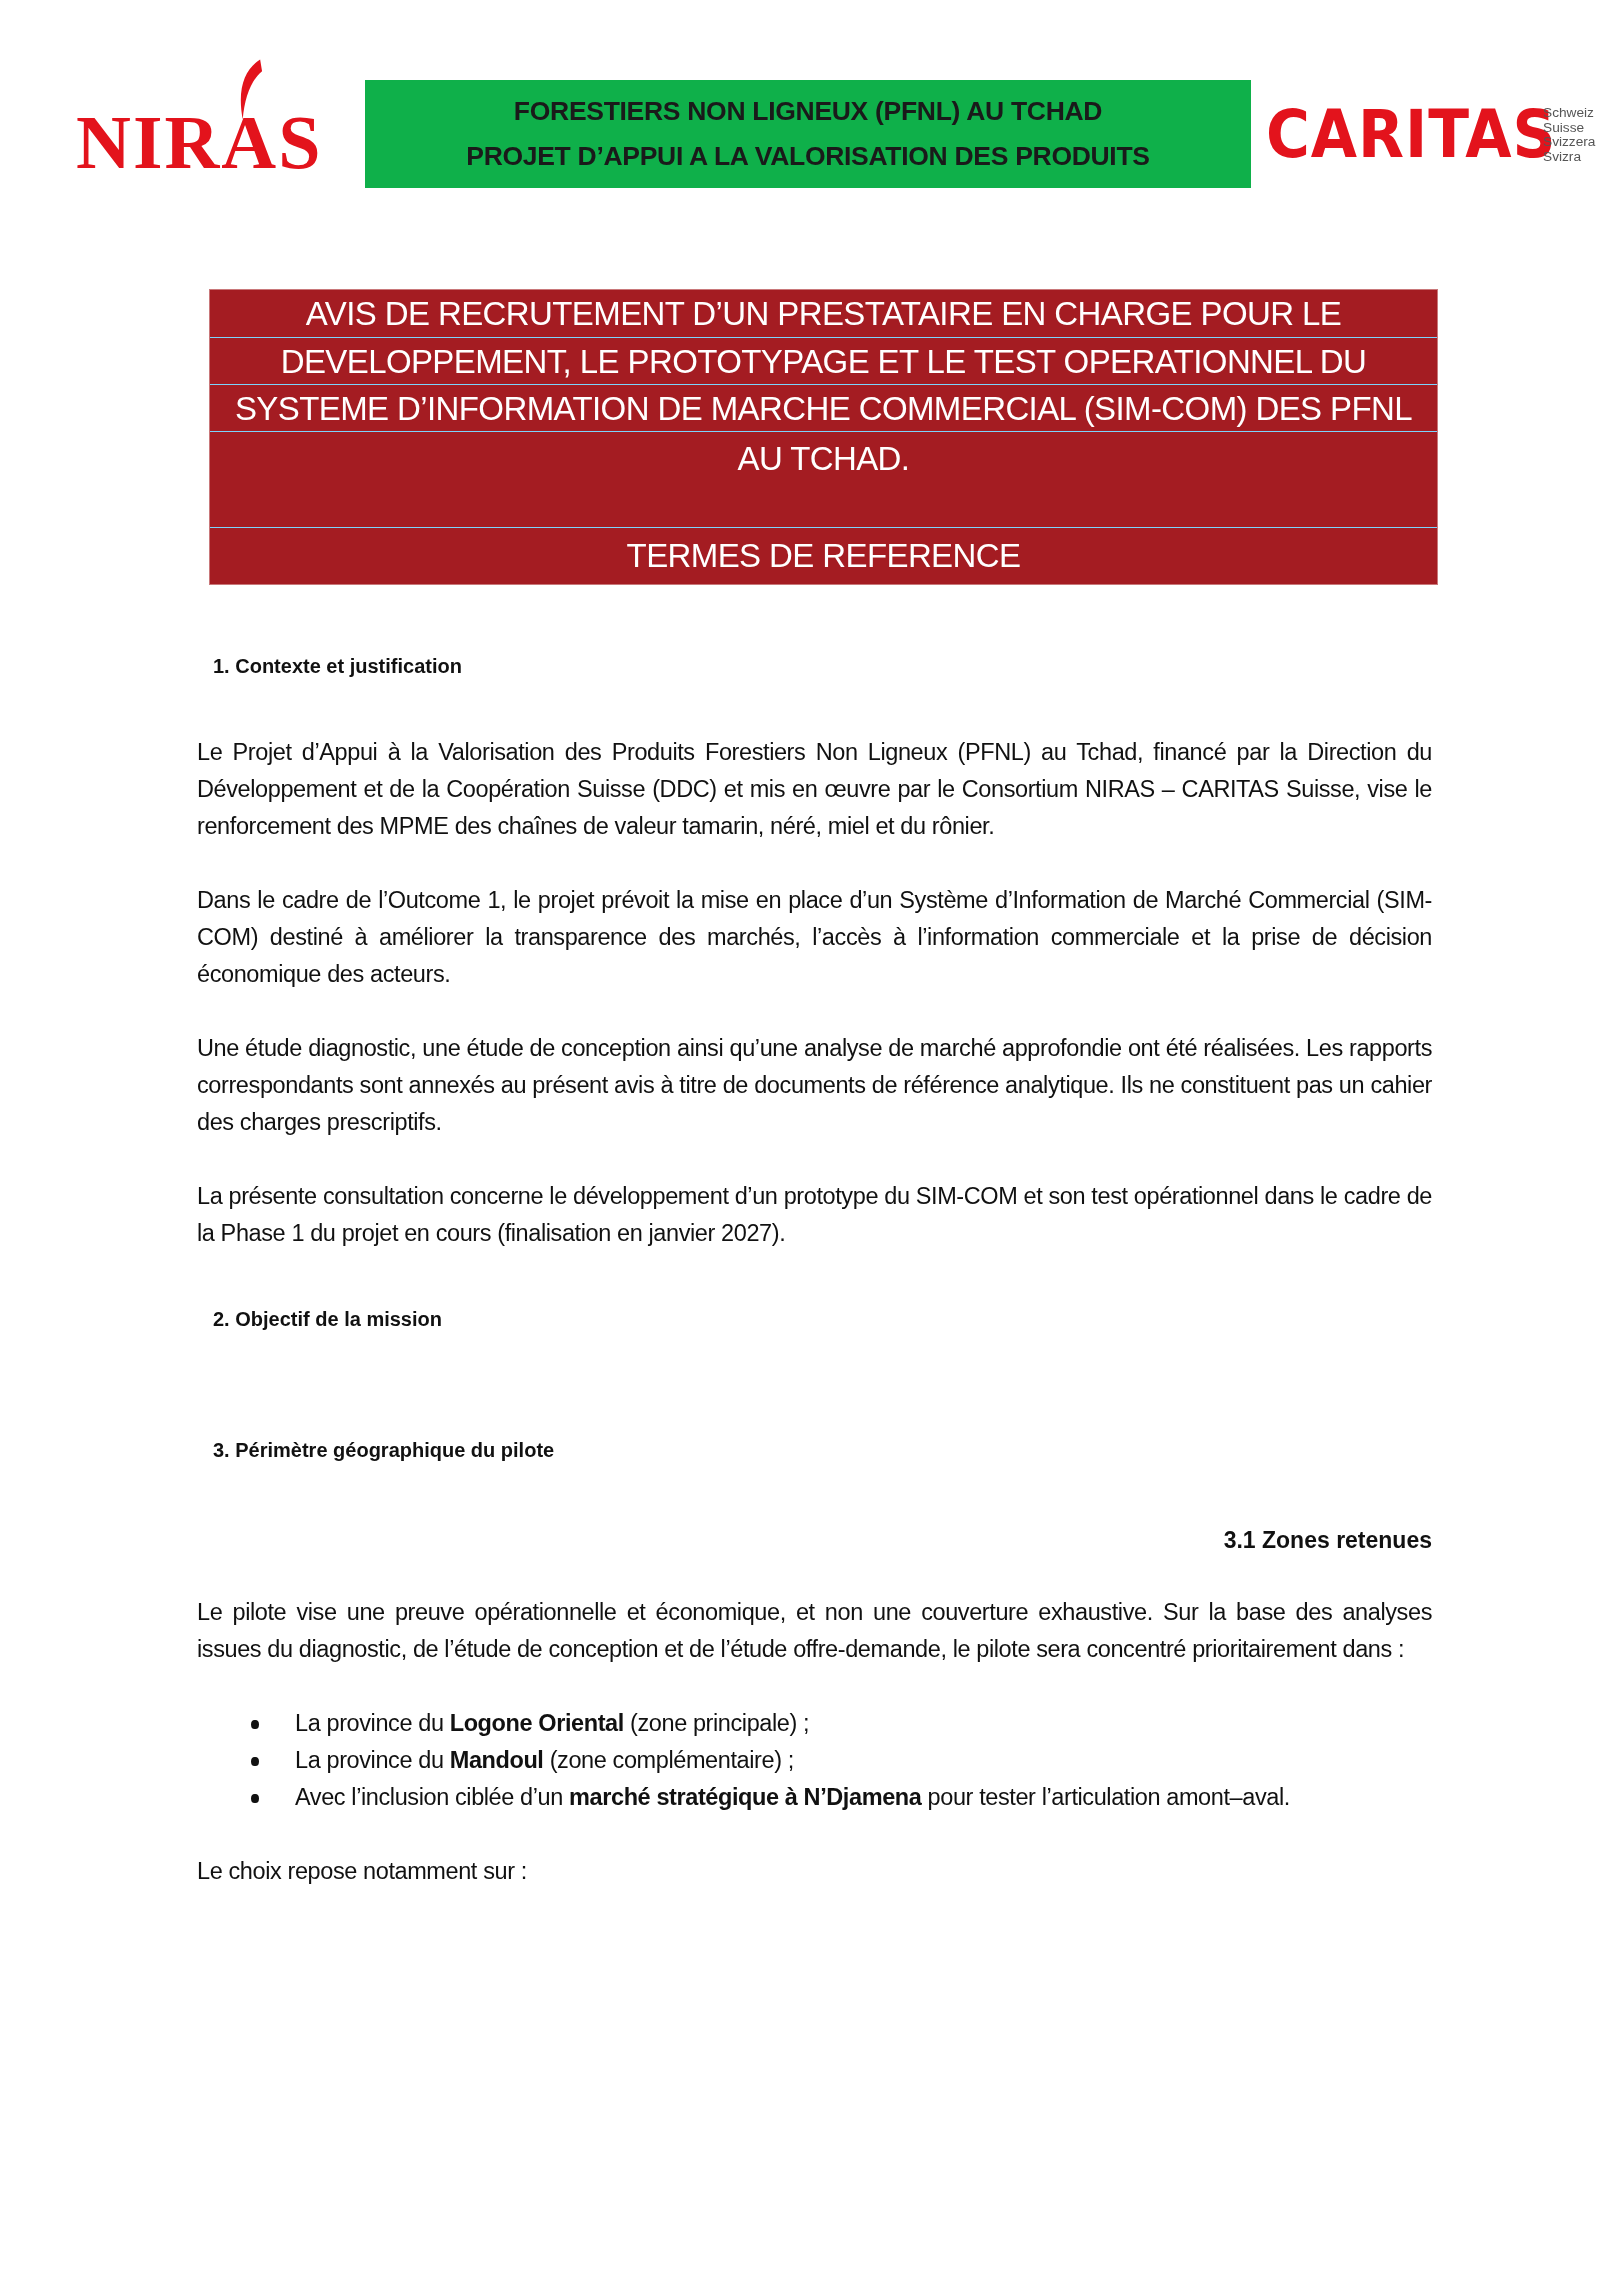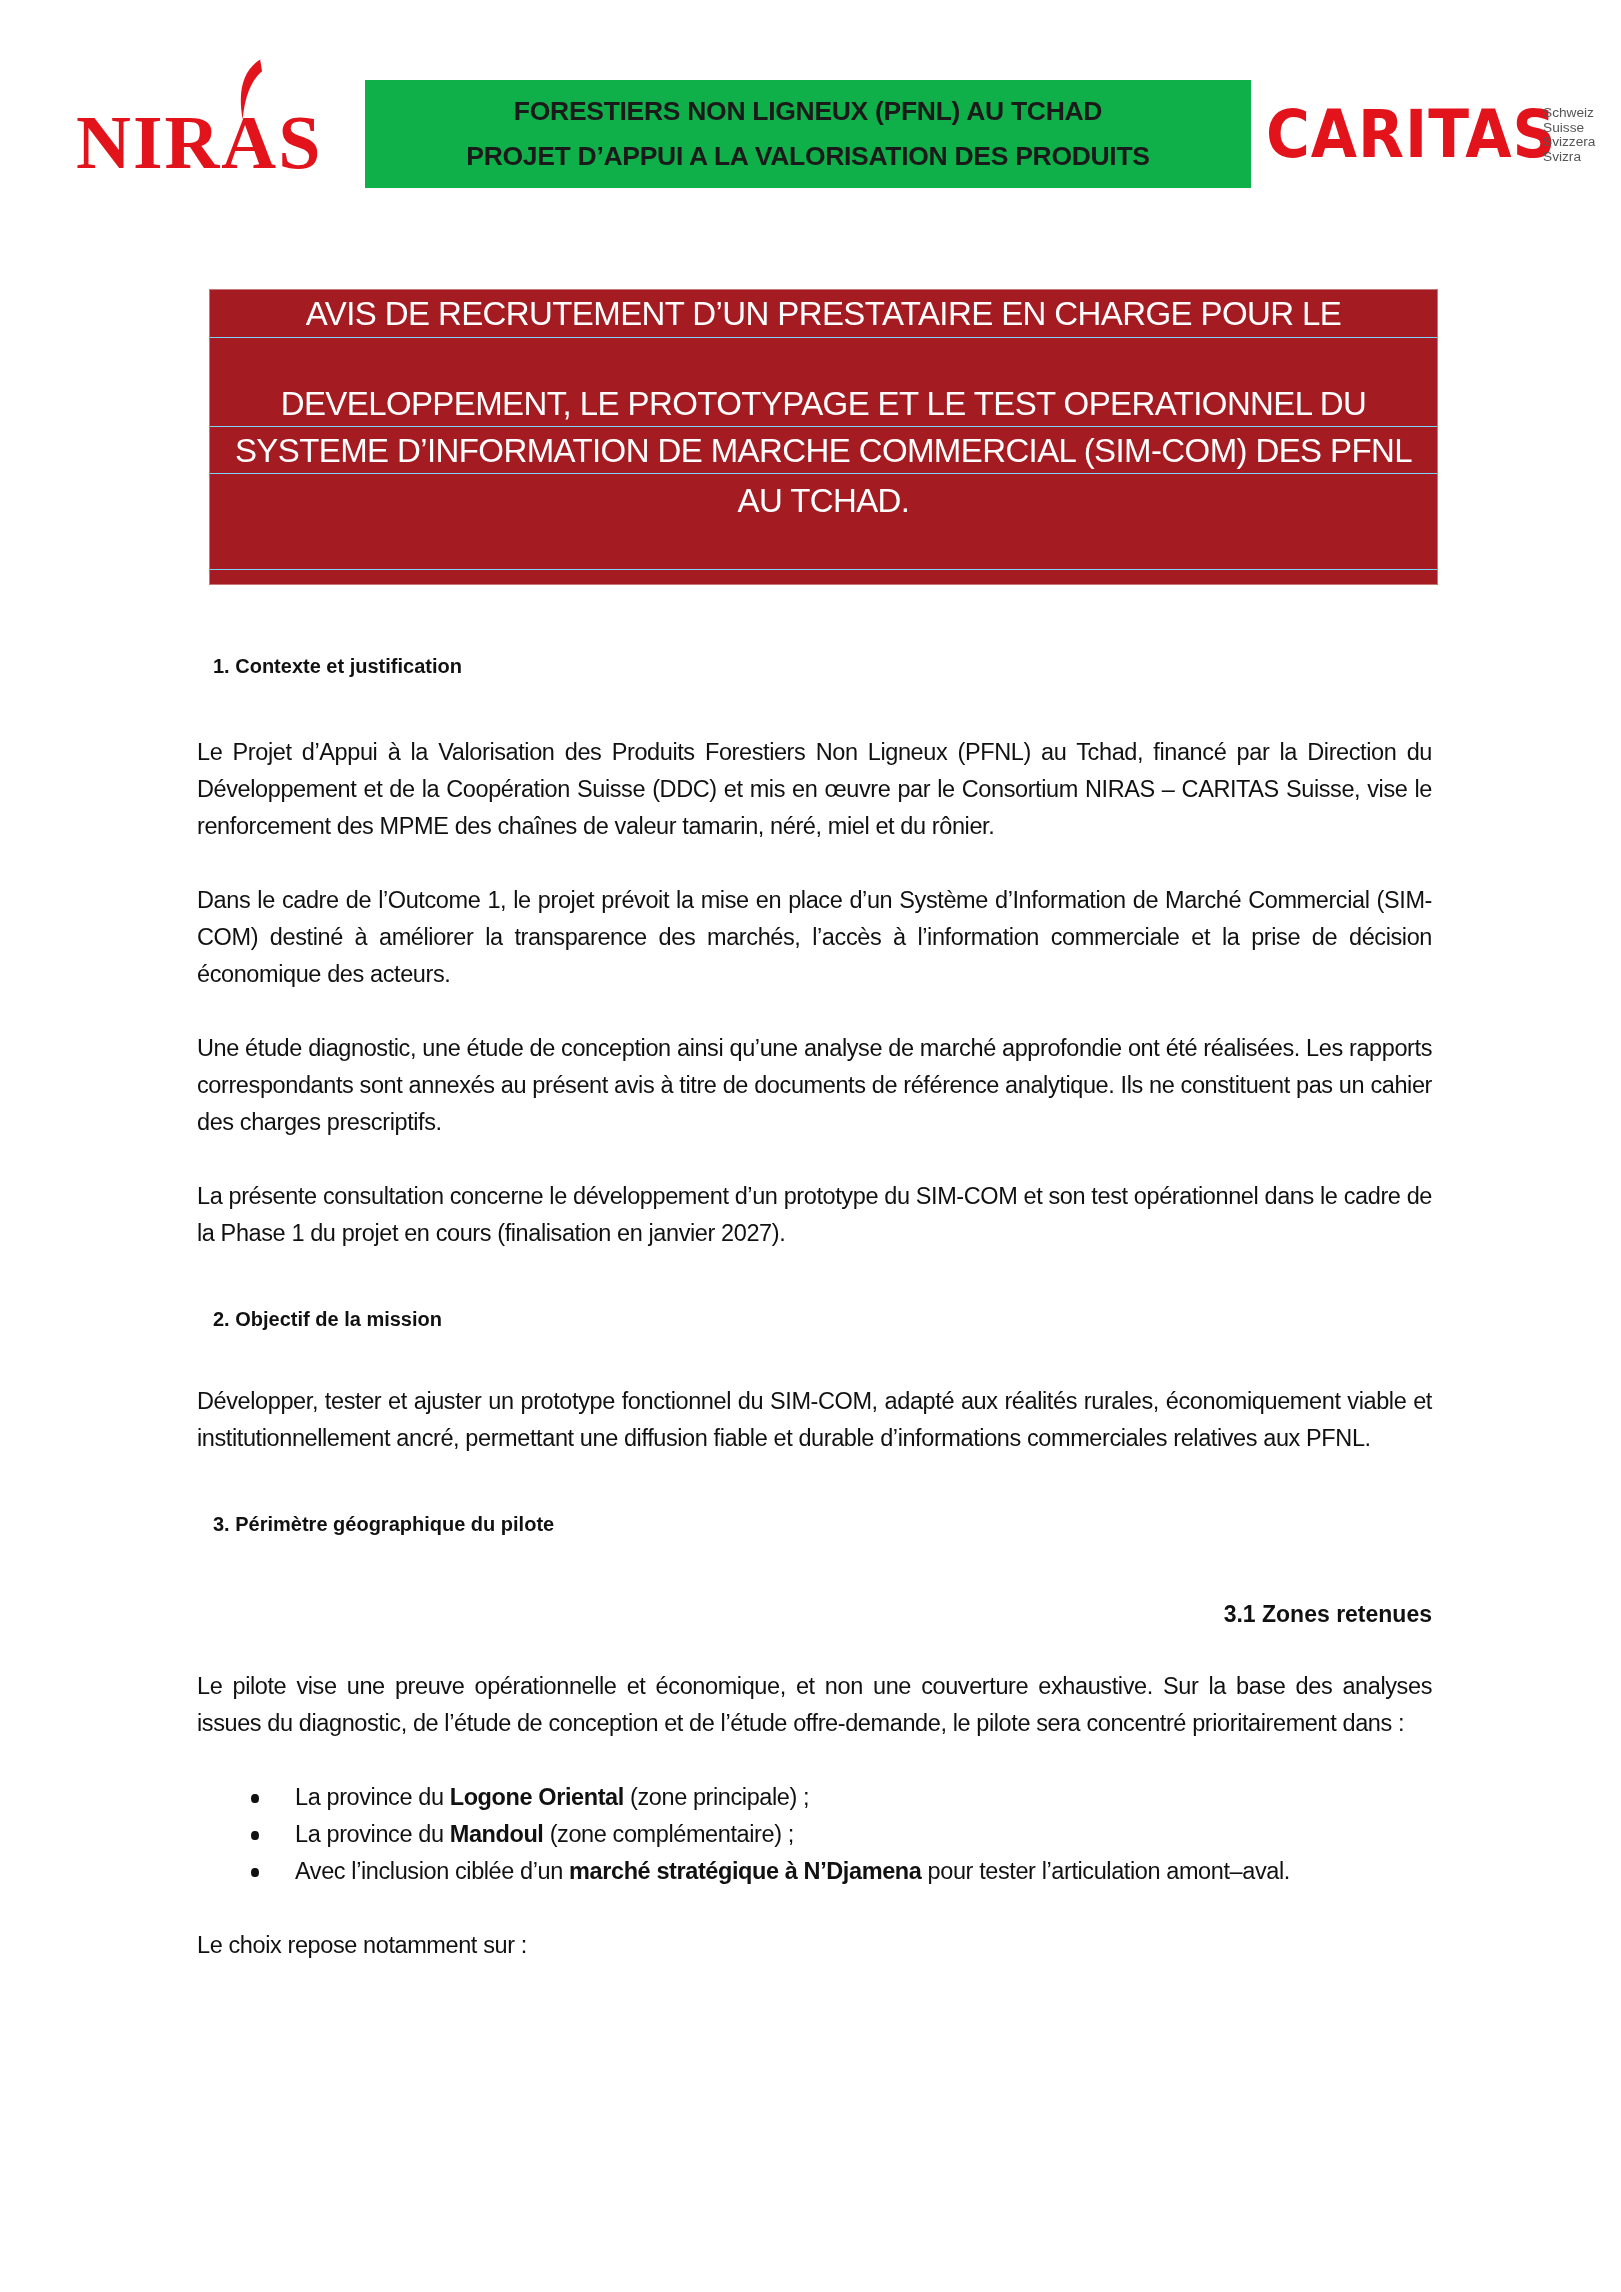--- a/index.html
+++ b/index.html
@@ -66,21 +66,21 @@
   <div class="caritas-langs">
     <div>Schweiz</div>
     <div>Suisse</div>
     <div>Svizzera</div>
     <div>Svizra</div>
   </div>
 </div>
 
 <div class="title-box">
   <div class="title-row" style="height:47px;">AVIS DE RECRUTEMENT D’UN PRESTATAIRE EN CHARGE POUR LE</div>
-  <div class="title-row" style="height:46px;margin-top:42px;">DEVELOPPEMENT, LE PROTOTYPAGE ET LE TEST OPERATIONNEL DU</div>
+  <div class="title-row" style="height:46px;">DEVELOPPEMENT, LE PROTOTYPAGE ET LE TEST OPERATIONNEL DU</div>
   <div class="title-row" style="height:46px;">SYSTEME D’INFORMATION DE MARCHE COMMERCIAL (SIM-COM) DES PFNL</div>
   <div class="title-row" style="height:96px; align-items:flex-start; padding-top:0; box-sizing:border-box;">
     <span style="display:block; margin-top:9.8px;">AU TCHAD.</span>
   </div>
   <div class="title-row" style="height:55px;">TERMES DE REFERENCE</div>
 </div>
 
 <div class="content">
   <h1 class="h1">1. Contexte et justification</h1>
   <div style="height:33px"></div>
@@ -88,21 +88,20 @@
   <div style="height:37px"></div>
   <p class="para">Dans le cadre de l’Outcome 1, le projet prévoit la mise en place d’un Système d’Information de Marché Commercial (SIM-COM) destiné à améliorer la transparence des marchés, l’accès à l’information commerciale et la prise de décision économique des acteurs.</p>
   <div style="height:37px"></div>
   <p class="para">Une étude diagnostic, une étude de conception ainsi qu’une analyse de marché approfondie ont été réalisées. Les rapports correspondants sont annexés au présent avis à titre de documents de référence analytique. Ils ne constituent pas un cahier des charges prescriptifs.</p>
   <div style="height:37px"></div>
   <p class="para">La présente consultation concerne le développement d’un prototype du SIM-COM et son test opérationnel dans le cadre de la Phase 1 du projet en cours (finalisation en janvier 2027).</p>
   <div style="height:33px"></div>
 
   <h1 class="h1">2. Objectif de la mission</h1>
   <div style="height:29px"></div>
-  <p class="para">Développer, tester et ajuster un prototype fonctionnel du SIM-COM, adapté aux réalités rurales, économiquement viable et institutionnellement ancré, permettant une diffusion fiable et durable d’informations commerciales relatives aux PFNL.</p>
   <div style="height:33px"></div>
 
   <h1 class="h1">3. Périmètre géographique du pilote</h1>
   <div style="height:39px"></div>
   <h2 class="h2">3.1 Zones retenues</h2>
   <div style="height:37px"></div>
   <p class="para">Le pilote vise une preuve opérationnelle et économique, et non une couverture exhaustive. Sur la base des analyses issues du diagnostic, de l’étude de conception et de l’étude offre-demande, le pilote sera concentré prioritairement dans :</p>
   <div style="height:37px"></div>
 
   <ul class="bullets">

